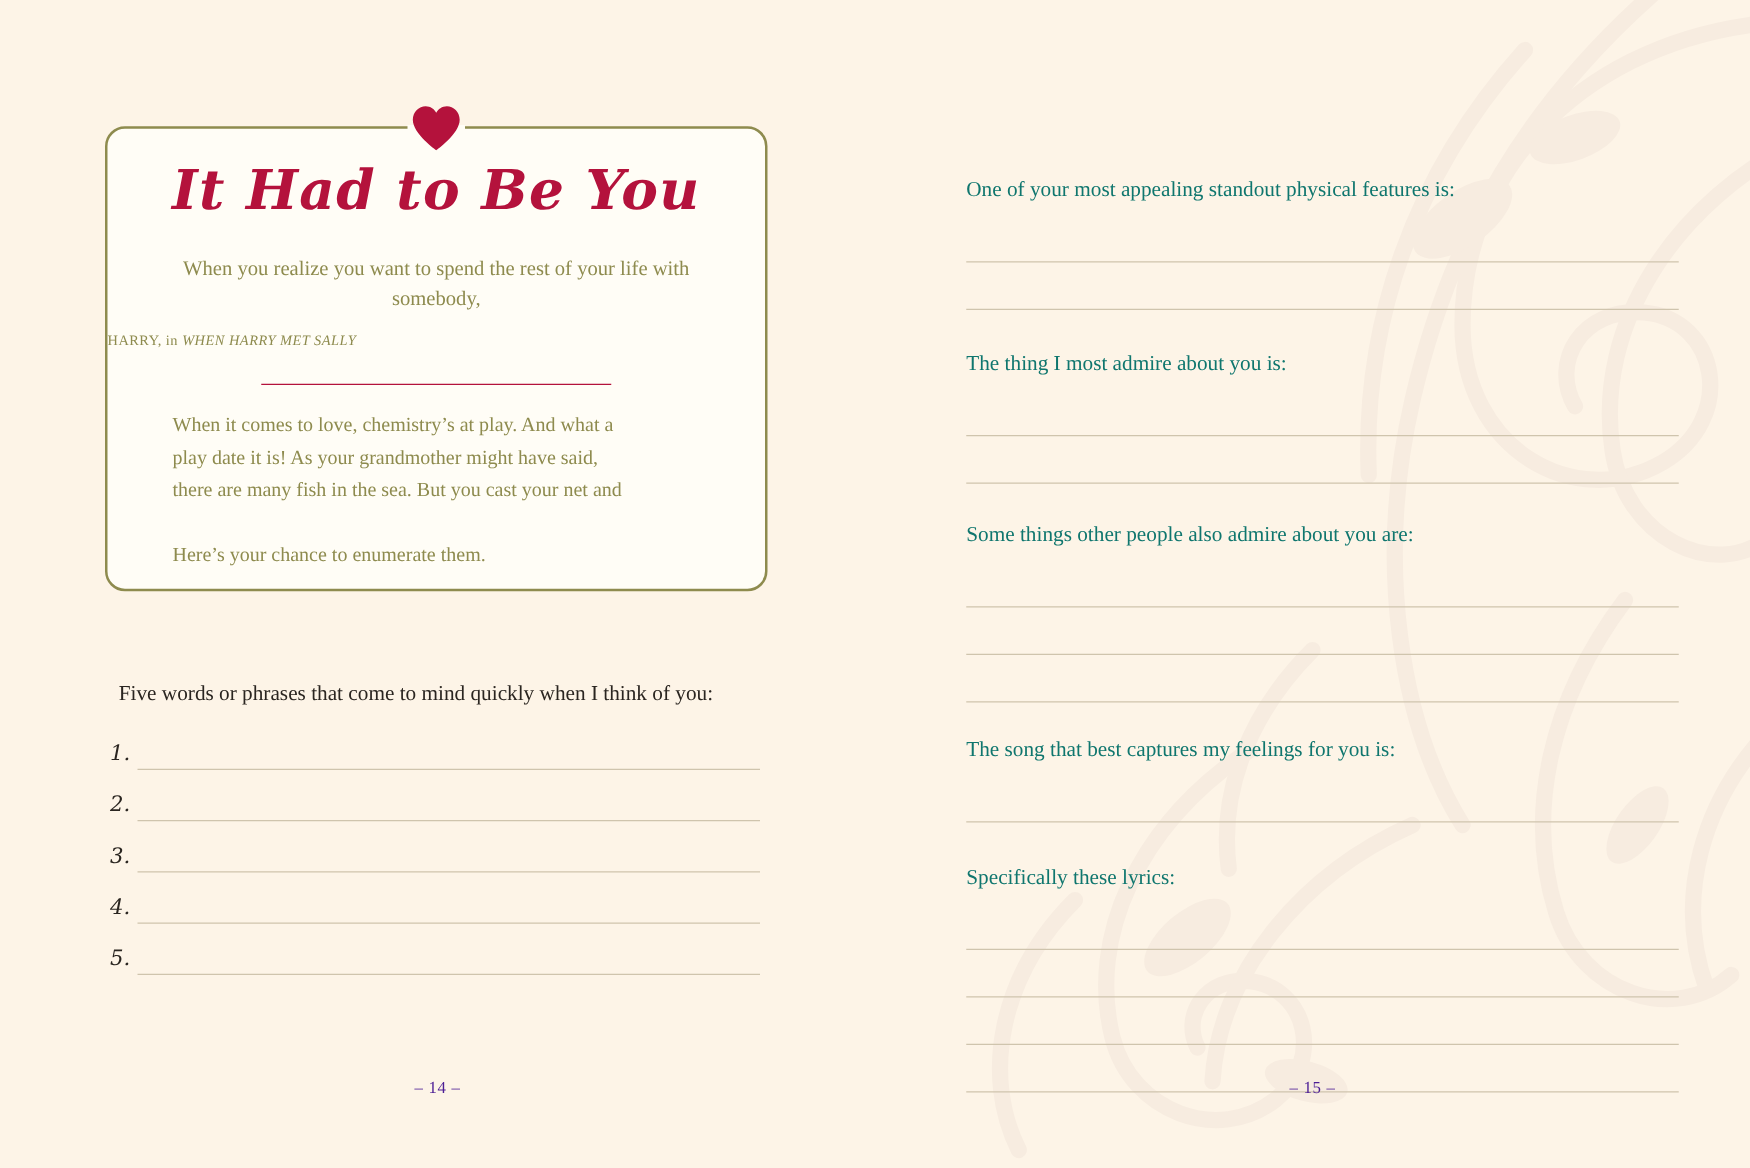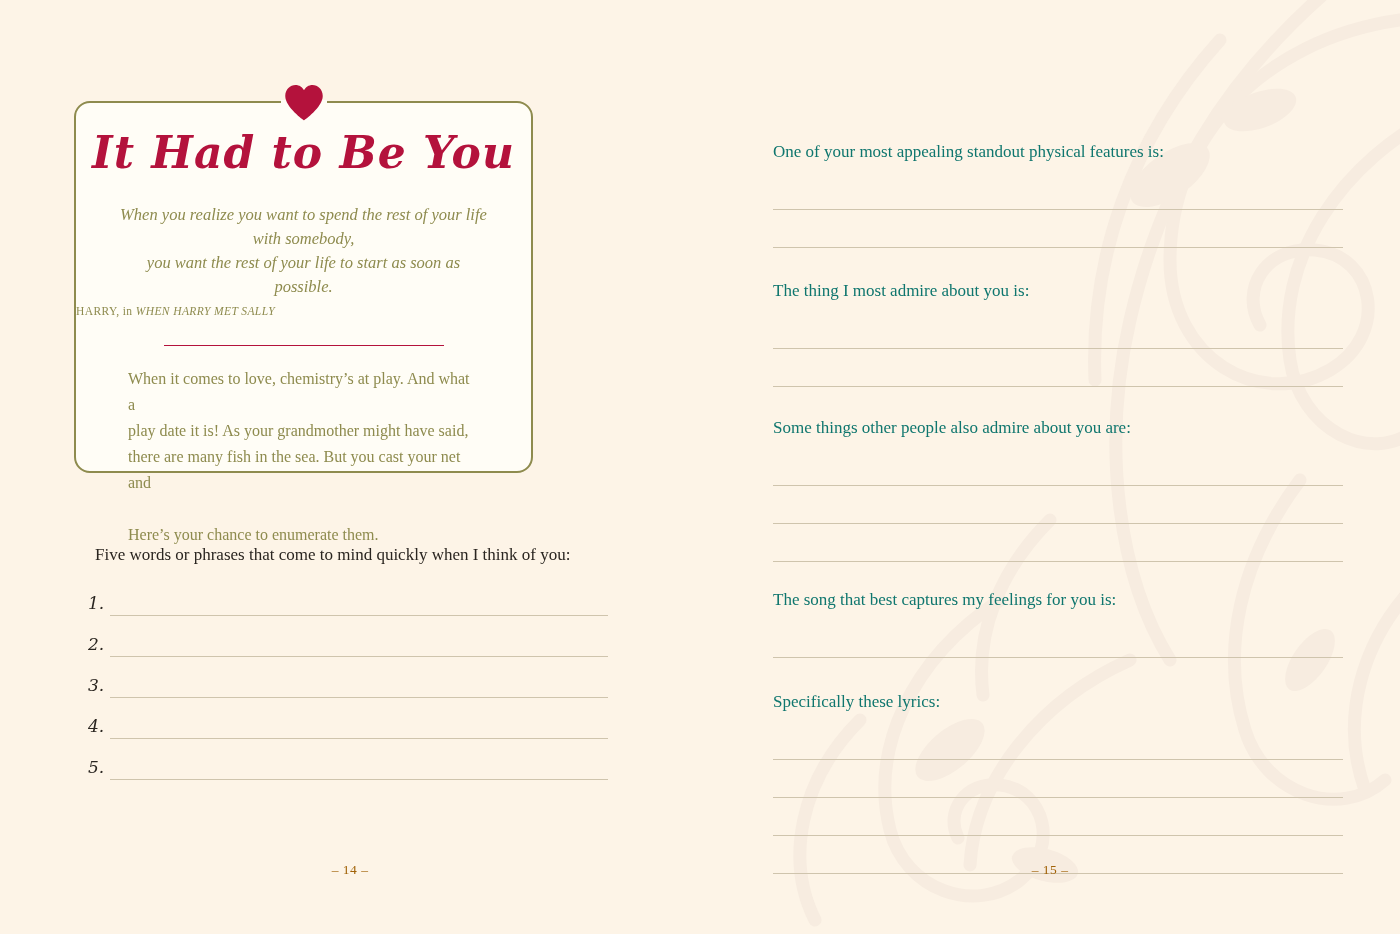--- a/index.html
+++ b/index.html
@@ -41,23 +41,23 @@
   }
   .page {
     position: relative;
     width: 700px;
     height: 934px;
   }
 
   
   .quote-card {
     position: absolute;
-    left: 74px;
+    left: 84px;
     top: 101px;
-    width: 459px;
+    width: 530px;
     height: 372px;
     border: 2px solid #8e8b4e;
     border-radius: 16px;
     background: #fffdf6;
     box-sizing: border-box;
   }
   .heart-icon {
     position: absolute;
     left: 50%;
     top: -19px;
@@ -83,25 +83,24 @@
     font-weight: bold;
     font-size: 44px;
     letter-spacing: 1px;
     color: #b4123c;
     margin-top: 26px;
     line-height: 1.1;
   }
   .card-quote {
     text-align: center;
     font-family: "Liberation Serif", serif;
-    font-style: italic;
     font-size: 16.5px;
     color: #8e8b4e;
     line-height: 1.45;
-    margin: 26px 44px 6px 44px;
+    margin: 26px 44px 16px 44px;
   }
   .card-attrib {
     font-size: 11.5px;
     letter-spacing: 0.4px;
     color: #8e8b4e;
   }
   .card-attrib .movie {
     font-style: italic;
   }
   .card-rule {
@@ -173,21 +172,21 @@
   }
   .q-lines { margin-top: 9px; }
 
   
   .folio {
     position: absolute;
     bottom: 56px;
     width: 100%;
     text-align: center;
     font-size: 13.5px;
-    color: #a16207;
+    color: #4c1d95;
     letter-spacing: 0.5px;
   }
 </style>
 </head>
 <body>
 
 <div class="swirl-layer">
   <svg viewBox="0 0 760 1010" xmlns="http://www.w3.org/2000/svg" aria-hidden="true">
     <g fill="none" stroke="#f7ece0" stroke-width="13" stroke-linecap="round">
       <path d="M700 60 C 560 80, 470 180, 470 300 C 470 400, 560 450, 630 410 C 690 375, 675 295, 615 290 C 565 286, 540 330, 560 365"></path>
@@ -220,21 +219,20 @@
       <div class="heart-icon">
         <svg viewBox="0 0 32 30" xmlns="http://www.w3.org/2000/svg" aria-hidden="true">
           <path d="M16 29 C 16 29, 1 18.5, 1 9.5 C 1 4.3, 5.0 0.8, 9.2 0.8 C 12.3 0.8, 14.8 2.6, 16 5.0 C 17.2 2.6, 19.7 0.8, 22.8 0.8 C 27.0 0.8, 31 4.3, 31 9.5 C 31 18.5, 16 29, 16 29 Z" fill="#b4123c"></path>
         </svg>
       </div>
 
       <div class="card-title">It Had to Be You</div>
 
       <div class="card-quote">
         <span>When you realize you want to spend the rest of your life with somebody,</span><br>
-        <span>you want the rest of your life to start as soon as possible.</span>
       </div>
 
       <div class="card-attrib">
         <span>HARRY, in </span><span class="movie">WHEN HARRY MET SALLY</span>
       </div>
 
       <div class="card-rule"></div>
 
       <div class="card-body">
         <span>When it comes to love, chemistry’s at play. And what a</span><br>

